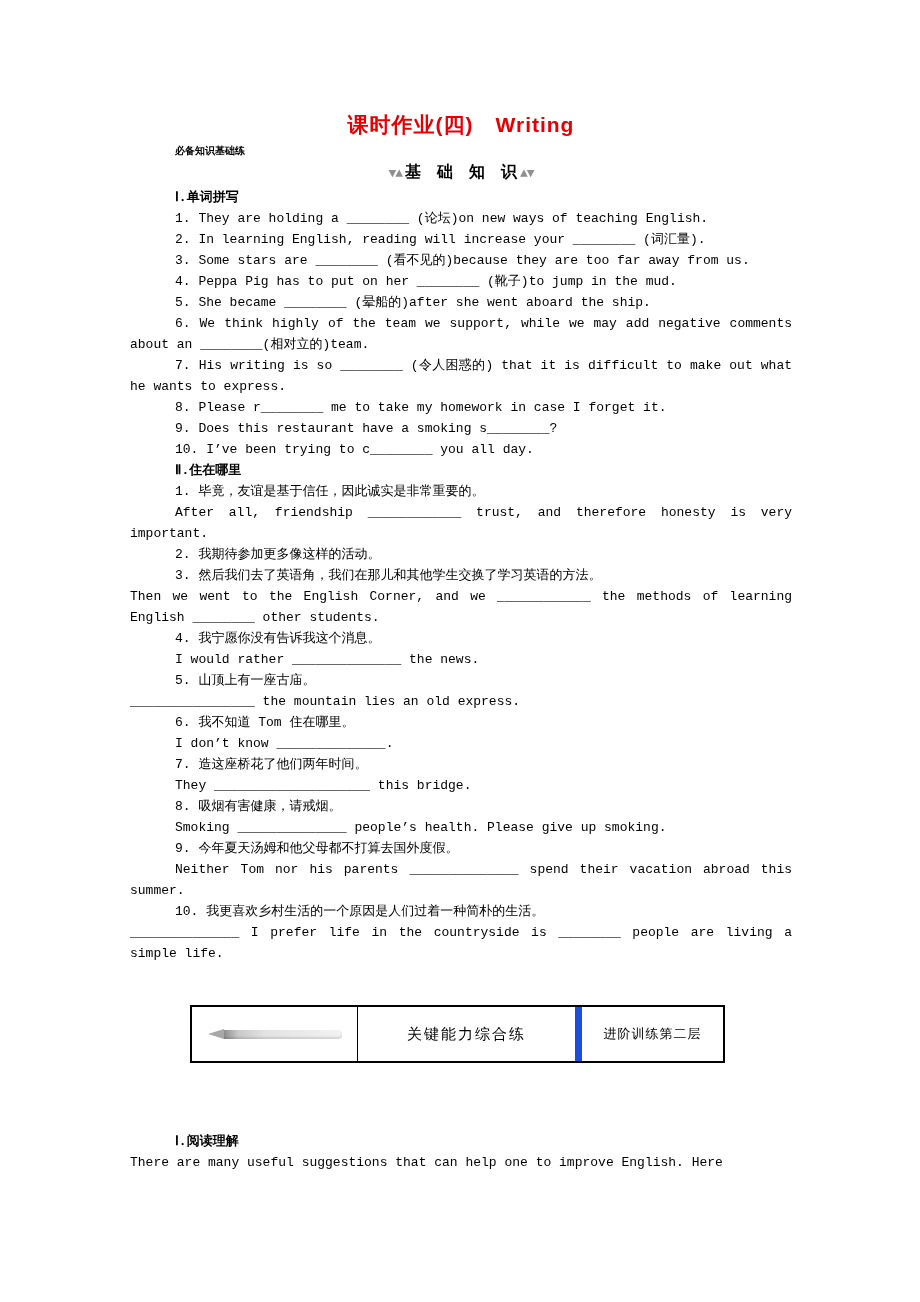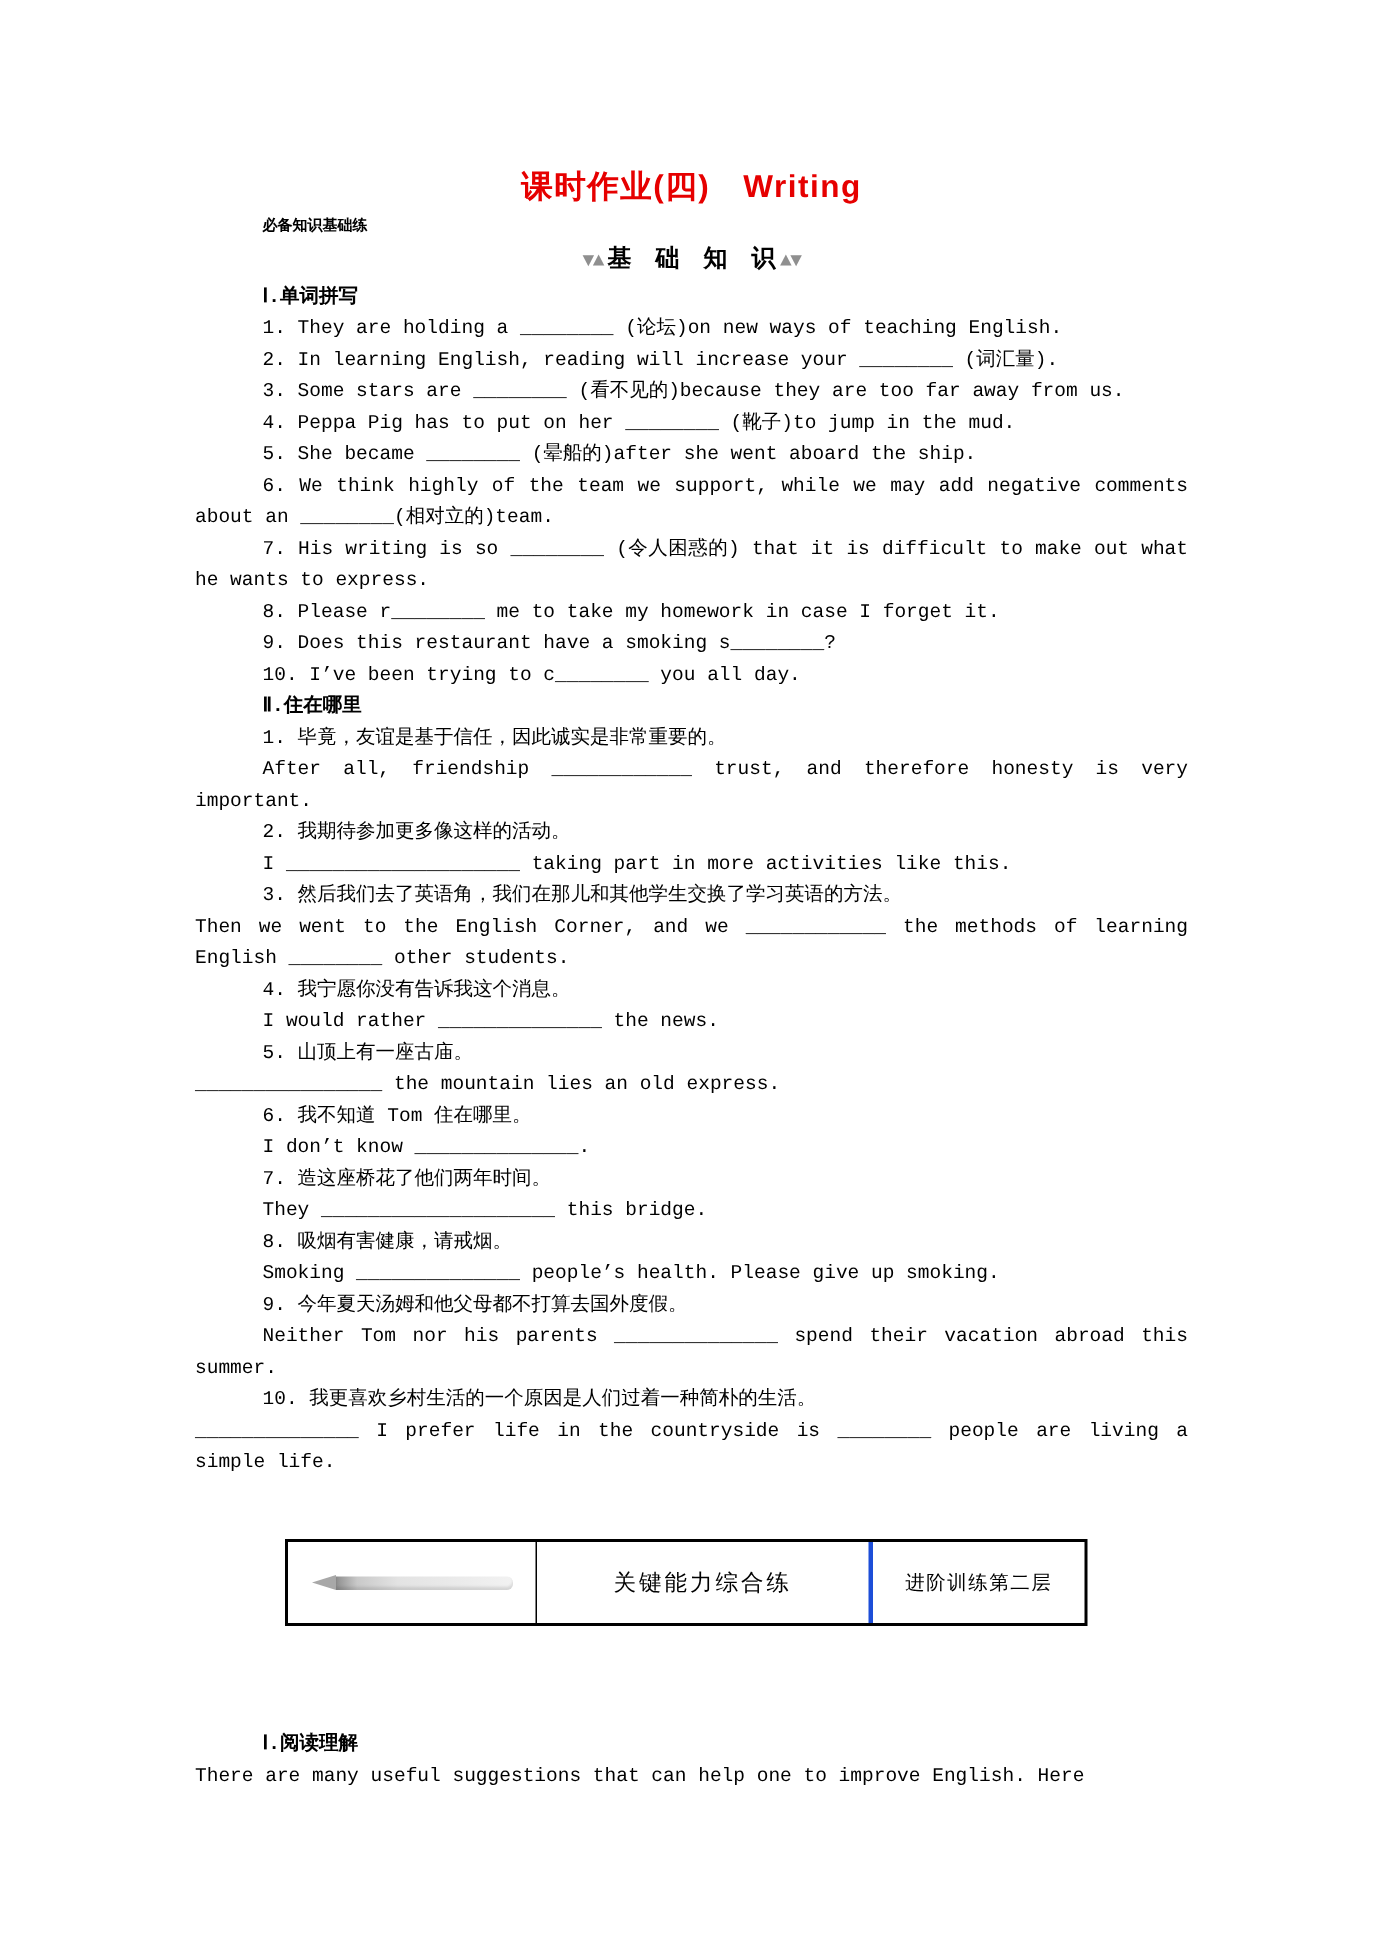--- a/index.html
+++ b/index.html
@@ -33,21 +33,21 @@
     text-align: justify;
   }
   .para.flush { text-indent: 0; }
 
   .divider-box {
     margin: 41px 0 0 60px; width: 535px; height: 58px;
     border: 2px solid #000; display: flex; background: #fff;
   }
   .cell { display: flex; align-items: center; justify-content: center; }
   .cell-pencil { width: 166px; border-right: 1px solid #000; }
-  .cell-mid { width: 224px; border-right: 3px solid #1d4ed8; font-size: 15px; letter-spacing: 2px; font-weight: normal; }
+  .cell-mid { width: 224px; border-right: 7px solid #1d4ed8; font-size: 15px; letter-spacing: 2px; font-weight: normal; }
   .cell-right { flex: 1; font-size: 13px; letter-spacing: 1px; }
 
   .pencil { display: flex; align-items: center; }
   .pencil-tip {
     width: 0; height: 0;
     border-top: 5px solid transparent; border-bottom: 5px solid transparent;
     border-right: 16px solid #a8a8a8;
   }
   .pencil-body {
     width: 118px; height: 9px; border-radius: 0 4px 4px 0;
@@ -82,21 +82,20 @@
   <p class="para">8. Please r________ me to take my homework in case I forget it.</p>
   <p class="para">9. Does this restaurant have a smoking s________?</p>
   <p class="para">10. I’ve been trying to c________ you all day.</p>
 
   <div class="heading">Ⅱ.住在哪里</div>
 
   <p class="para">1. 毕竟，友谊是基于信任，因此诚实是非常重要的。</p>
   <p class="para">After all, friendship ____________ trust, and therefore honesty is very important.</p>
 
   <p class="para">2. 我期待参加更多像这样的活动。</p>
-  <p class="para">I ____________________ taking part in more activities like this.</p>
 
   <p class="para">3. 然后我们去了英语角，我们在那儿和其他学生交换了学习英语的方法。</p>
   <p class="para flush">Then we went to the English Corner, and we ____________ the methods of learning English ________ other students.</p>
 
   <p class="para">4. 我宁愿你没有告诉我这个消息。</p>
   <p class="para">I would rather ______________ the news.</p>
 
   <p class="para">5. 山顶上有一座古庙。</p>
   <p class="para flush">________________ the mountain lies an old express.</p>
 

